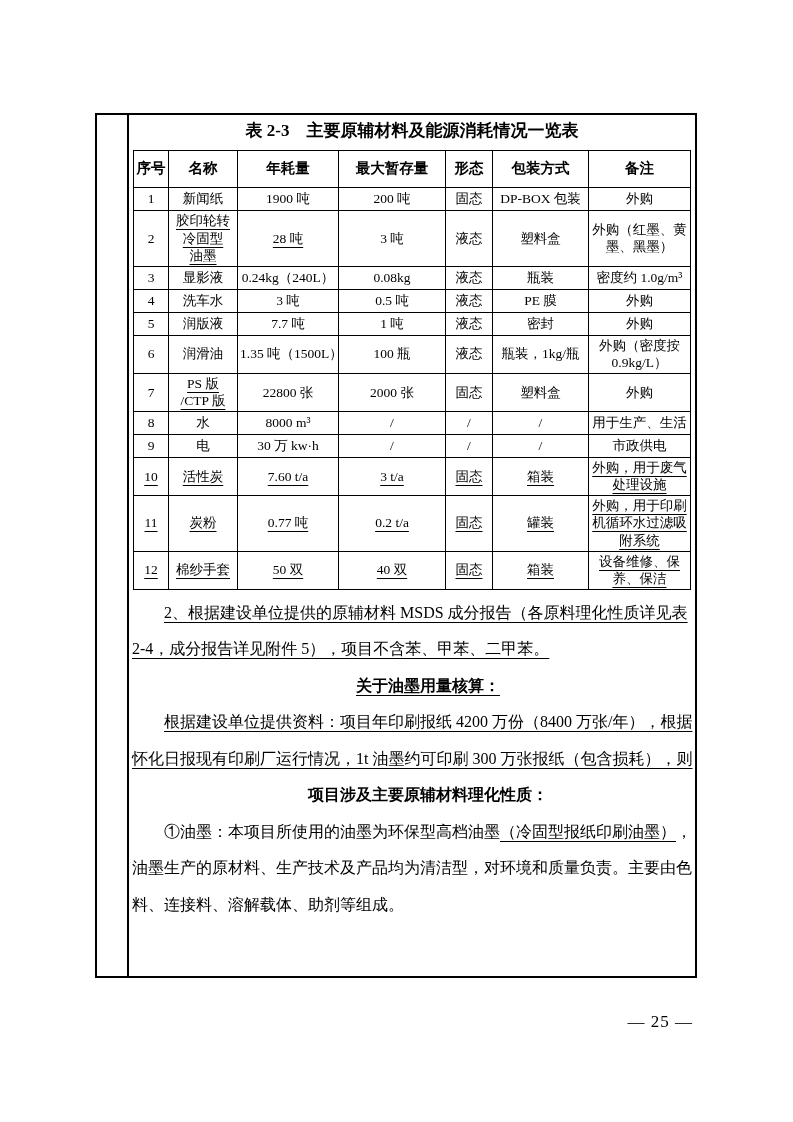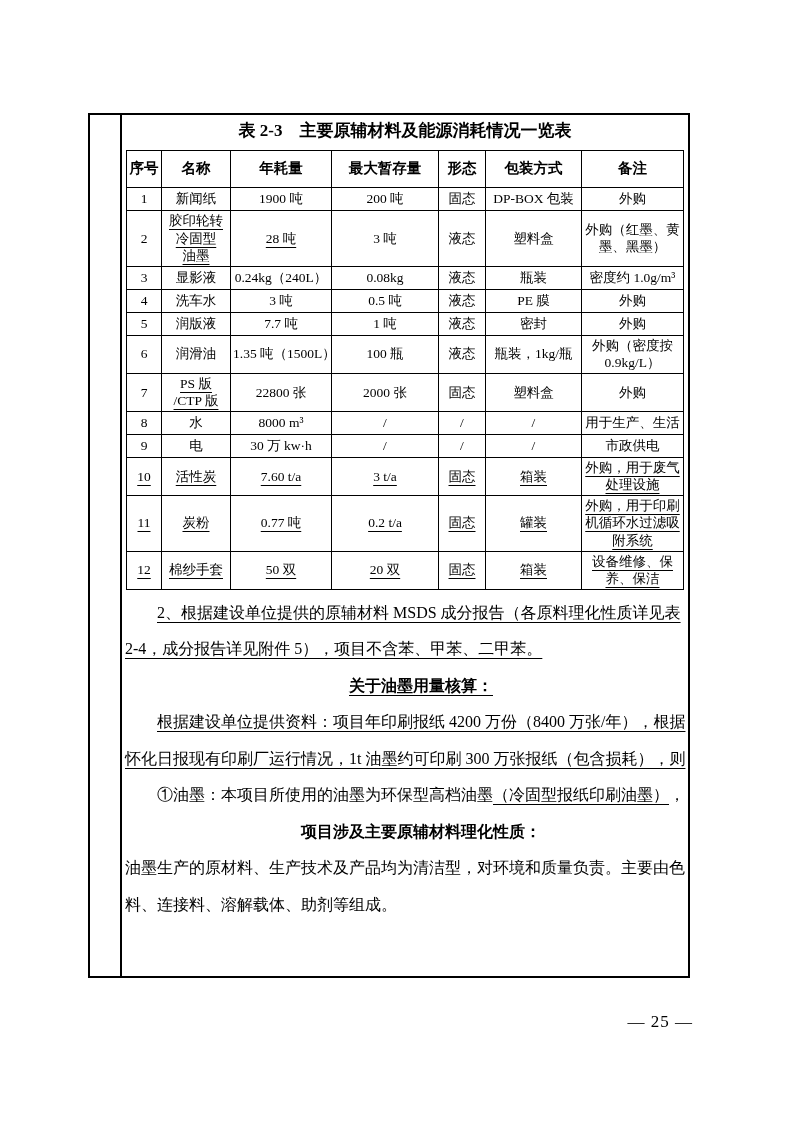--- a/index.html
+++ b/index.html
@@ -2,21 +2,21 @@
 <html><head>
 <meta charset="utf-8">
 <style>
   html,body{margin:0;padding:0;}
   body{
     width:793px;height:1122px;background:#ffffff;color:#000;
     font-family:"Liberation Serif","DejaVu Serif",serif;
     position:relative;overflow:hidden;
   }
   .frame{
-    position:absolute;left:88px;top:113px;width:602px;height:865px;
+    position:absolute;left:95px;top:113px;width:602px;height:865px;
     border:2px solid #000;box-sizing:border-box;background:#fff;
   }
   .side-col{
     position:absolute;left:0;top:0;bottom:0;width:30px;
     border-right:2px solid #000;
   }
   .content{
     position:absolute;left:32px;top:0;right:0;bottom:0;overflow:hidden;
     padding:0 2px;
   }
@@ -173,34 +173,34 @@
             <td class="nw"><span class="u">0.77 吨</span></td>
             <td class="nw"><span class="u">0.2 t/a</span></td>
             <td class="nw"><span class="u">固态</span></td>
             <td class="nw"><span class="u">罐装</span></td>
             <td><span class="u">外购，用于印刷机循环水过滤吸附系统</span></td>
           </tr>
           <tr>
             <td class="nw"><span class="u">12</span></td>
             <td class="nw"><span class="u">棉纱手套</span></td>
             <td class="nw"><span class="u">50 双</span></td>
-            <td class="nw"><span class="u">20 双</span></td>
+            <td class="nw"><span class="u">40 双</span></td>
             <td class="nw"><span class="u">固态</span></td>
             <td class="nw"><span class="u">箱装</span></td>
             <td><span class="u">设备维修、保养、保洁</span></td>
           </tr>
         </tbody>
     </table>
     <div class="lines" id="lines">
         <div class="line ind"><span class="u">2、根据建设单位提供的原辅材料 MSDS 成分报告（各原料理化性质详见表</span></div>
         <div class="line"><span class="u">2-4，成分报告详见附件 5），项目不含苯、甲苯、二甲苯。</span></div>
         <div class="line ind b"><span class="u">关于油墨用量核算：</span></div>
         <div class="line ind"><span class="u">根据建设单位提供资料：项目年印刷报纸 4200 万份（8400 万张/年），根据</span></div>
         <div class="line"><span class="u">怀化日报现有印刷厂运行情况，1t 油墨约可印刷 300 万张报纸（包含损耗），则</span></div>
+        <div class="line ind b"><span>项目涉及主要原辅材料理化性质：</span></div>
         <div class="line ind"><span>①油墨：本项目所使用的油墨为环保型高档油墨</span><span class="u">（冷固型报纸印刷油墨）</span><span>，</span></div>
-        <div class="line ind b"><span>项目涉及主要原辅材料理化性质：</span></div>
         <div class="line"><span>油墨生产的原材料、生产技术及产品均为清洁型，对环境和质量负责。主要由色</span></div>
         <div class="line"><span>料、连接料、溶解载体、助剂等组成。</span></div>
       </div>
   </div>
 </div>
 
 <div class="page-num">— 25 —</div>
 
 </body></html>

